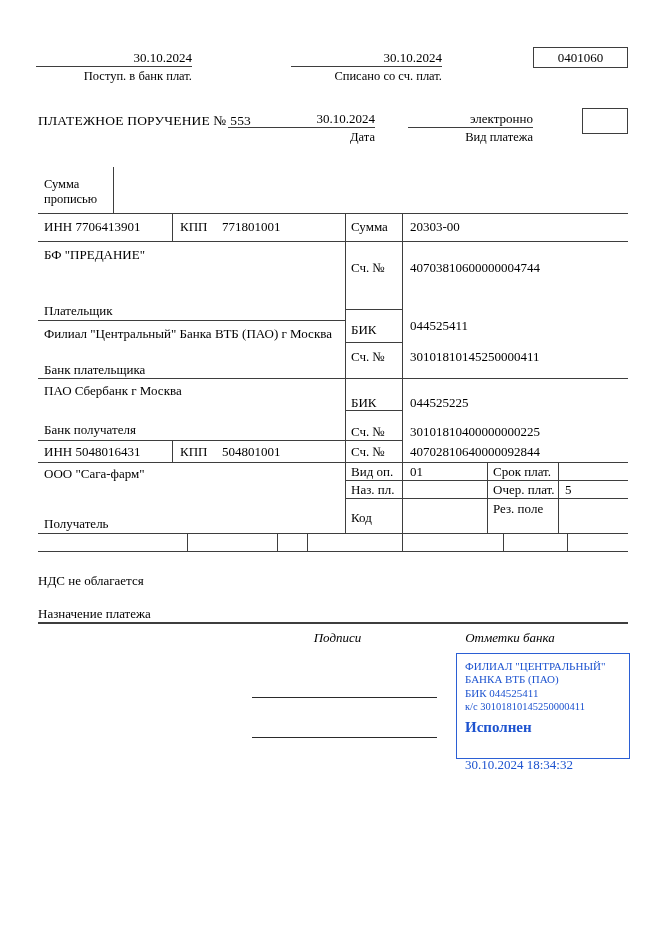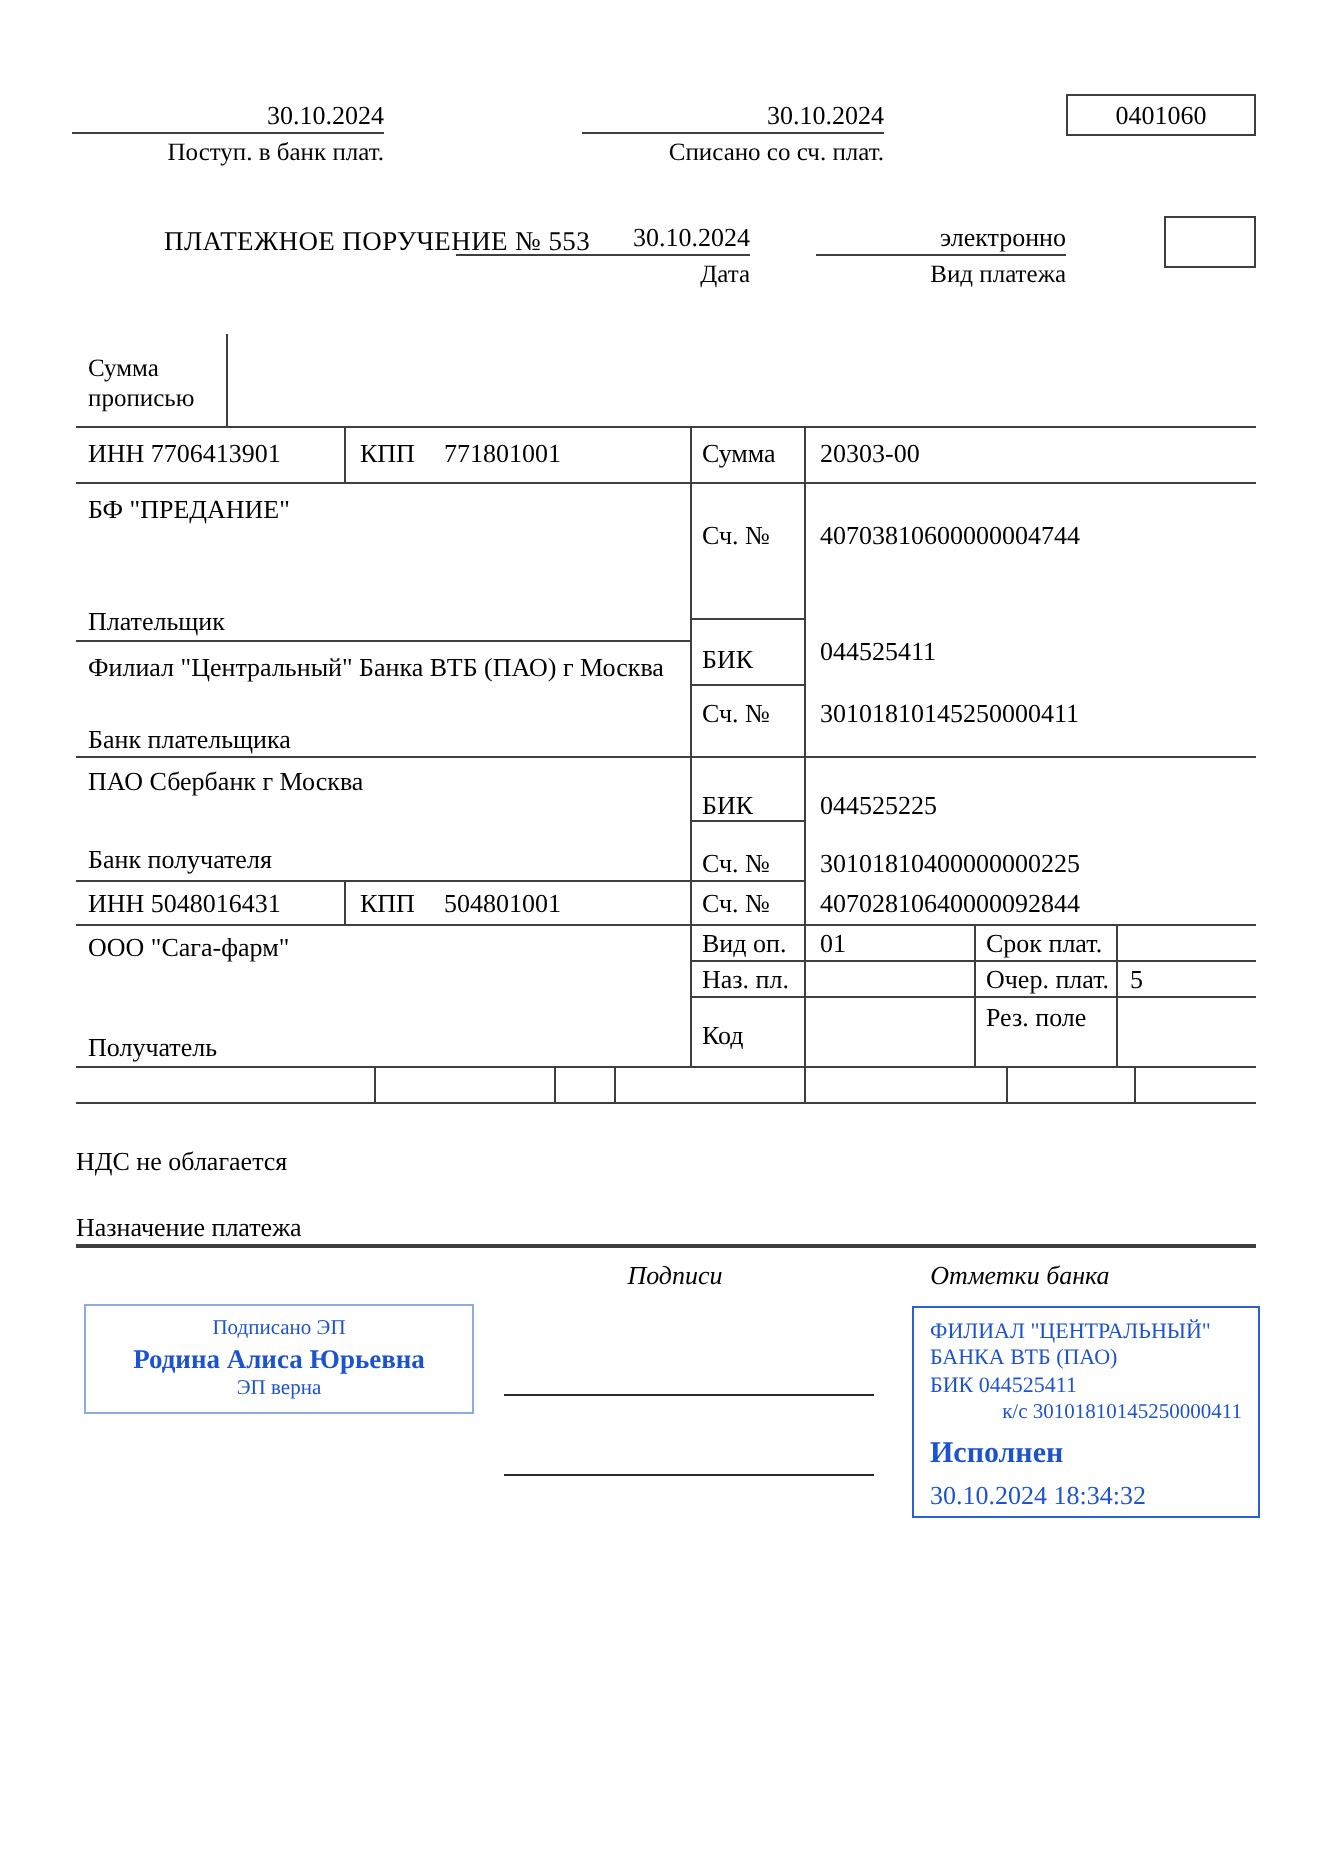--- a/index.html
+++ b/index.html
@@ -14,36 +14,36 @@
   .t.wrapped{white-space:normal;}
   
   .ufield{position:absolute;text-align:right;font-size:13px;line-height:15px;}
   .uval{border-bottom:1.5px solid #3e3e3e;padding-bottom:1px;}
   .ulabel{padding-top:2px;font-size:12.5px;}
   .codebox{position:absolute;left:533px;top:47px;width:95px;height:21px;
            border:1.5px solid #3e3e3e;display:flex;align-items:center;justify-content:center;
            font-size:13px;box-sizing:border-box;}
   .smallbox{position:absolute;left:582px;top:108px;width:46px;height:26px;
             border:1.5px solid #3e3e3e;box-sizing:border-box;}
-  .title{position:absolute;left:38px;top:113px;font-size:13.5px;letter-spacing:.2px;margin-left:44px;}
+  .title{position:absolute;left:38px;top:113px;font-size:13.5px;letter-spacing:.2px;}
   
   .stamp-sign{position:absolute;left:42px;top:652px;width:195px;height:55px;
               border:1px solid #8fabdf;box-sizing:border-box;color:#1d53cf;
               display:flex;flex-direction:column;align-items:center;justify-content:center;text-align:center;}
   .stamp-sign .s1{font-size:10.5px;line-height:13px;}
   .stamp-sign .s2{font-size:13.5px;font-weight:bold;line-height:17px;}
   .stamp-sign .s3{font-size:10.5px;line-height:13px;}
   .stamp-bank{position:absolute;left:456px;top:653px;width:174px;height:106px;
               border:1.5px solid #2b5fd4;box-sizing:border-box;color:#1d53cf;
               padding:6px 8px;}
   .stamp-bank .b1{font-size:11px;line-height:13px;white-space:normal;}
   .stamp-bank .b2{font-size:11px;line-height:14px;}
-  .stamp-bank .b3{font-size:10.5px;line-height:14px;text-align:right;}
+  .stamp-bank .b3{font-size:10.5px;line-height:14px;}
   .stamp-bank .b4{font-size:15px;font-weight:bold;line-height:20px;margin-top:3px;}
-  .stamp-bank .b5{font-size:13px;line-height:17px;margin-top:2px;}
+  .stamp-bank .b5{font-size:13px;line-height:17px;margin-top:19px;}
   .sigline{position:absolute;height:0;border-top:1.8px solid #2a2a2a;}
   .seclabel{text-align:center;font-style:italic;}
 </style>
 </head>
 <body>
 
 <div class="page">
 
   <div class="ufield" style="left:36px;top:50px;width:156px">
     <div class="uval">30.10.2024</div>
@@ -145,25 +145,20 @@
   <div class="t" style="left:493px;top:501px">Рез. поле</div>
   <div class="t" style="left:570px;top:501px"></div>
 
   <div class="t" style="left:38px;top:573px">НДС не облагается</div>
   <div class="t" style="left:38px;top:606px">Назначение платежа</div>
   <div class="hl" style="left:38px;top:622px;width:590px;border-top-width:2px"></div>
 
   <div class="t seclabel" style="left:270px;top:630px;width:135px">Подписи</div>
   <div class="t seclabel" style="left:440px;top:630px;width:140px">Отметки банка</div>
 
-  <div class="stamp-sign">
-    <div class="s1">Подписано ЭП</div>
-    <div class="s2">Родина Алиса Юрьевна</div>
-    <div class="s3">ЭП верна</div>
-  </div>
 
   <div class="sigline" style="left:252px;top:697px;width:185px"></div>
   <div class="sigline" style="left:252px;top:737px;width:185px"></div>
 
   <div class="stamp-bank">
     <div class="b1">ФИЛИАЛ "ЦЕНТРАЛЬНЫЙ" БАНКА ВТБ (ПАО)</div>
     <div class="b2">БИК 044525411</div>
     <div class="b3">к/с 30101810145250000411</div>
     <div class="b4">Исполнен</div>
     <div class="b5">30.10.2024 18:34:32</div>

